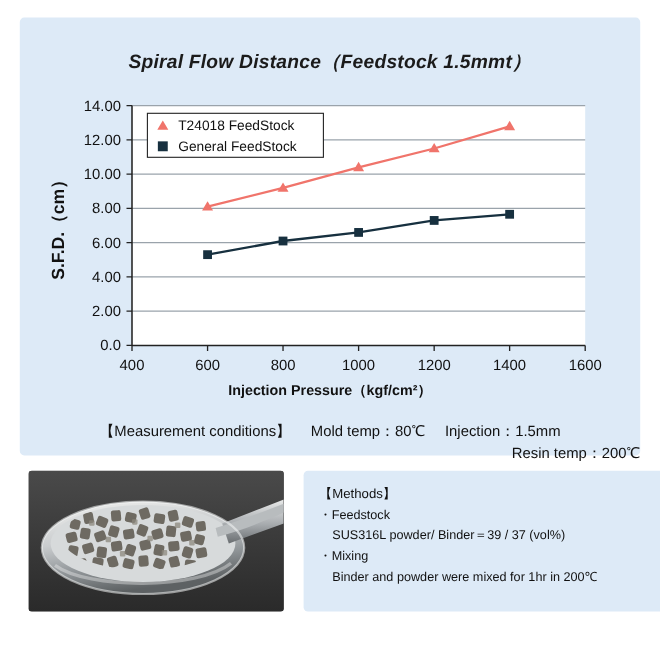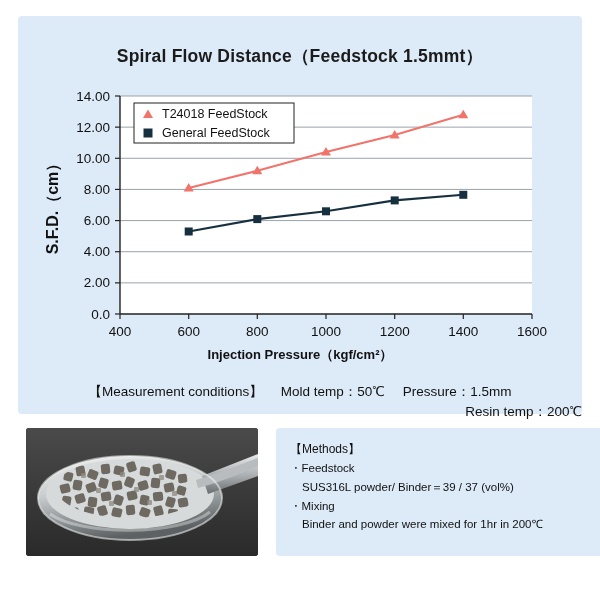--- a/index.html
+++ b/index.html
@@ -33,20 +33,21 @@
   .chart-title {
     position: absolute;
     left: 0;
     top: 28px;
     width: 564px;
     text-align: center;
     font-size: 17.5px;
     font-weight: bold;
     color: #1b1b1b;
     letter-spacing: 0.2px;
+    font-style: italic;
   }
 
   
   .plot-wrap {
     position: absolute;
     left: 22px;
     top: 70px;
     width: 520px;
     height: 260px;
   }
@@ -226,21 +227,21 @@
           <text class="legend-text" x="122" y="32">T24018 FeedStock</text>
           <rect x="103.5" y="42.5" width="9" height="9" fill="#17303f"></rect>
           <text class="legend-text" x="122" y="51">General FeedStock</text>
         </g>
       </svg>
     </div>
 
     <div class="xaxis-title">Injection Pressure（kgf/cm²）</div>
 
     <div class="conditions">
-      <span>【Measurement conditions】</span><span class="cond-gap"></span><span>Mold temp：50℃</span><span class="cond-gap"></span><span>Pressure：1.5mm</span>
+      <span>【Measurement conditions】</span><span class="cond-gap"></span><span>Mold temp：80℃</span><span class="cond-gap"></span><span>Injection：1.5mm</span>
       <span class="row2">Resin temp：200℃</span>
     </div>
   </div>
 
   <div class="photo-panel">
     <svg width="232" height="128" viewBox="0 0 232 128">
       <defs>
         <linearGradient id="bgGrad" x1="0" y1="0" x2="0" y2="1">
           <stop offset="0%" stop-color="#4a4a4a"></stop>
           <stop offset="100%" stop-color="#2a2a2a"></stop>

